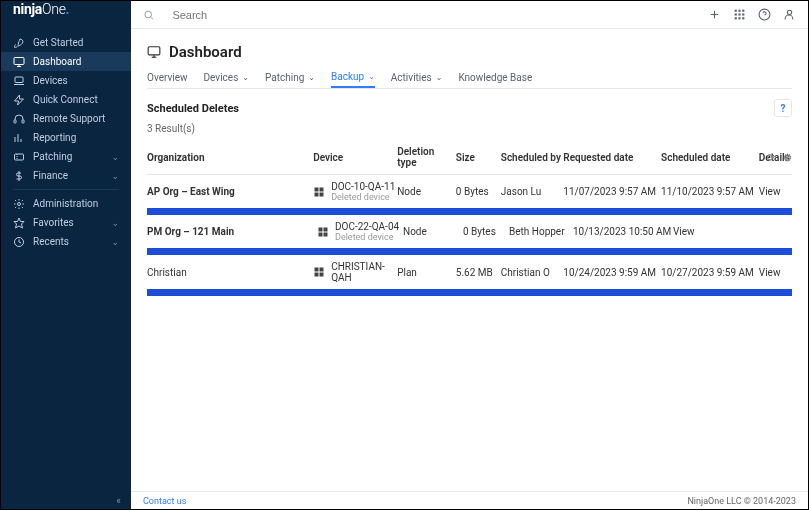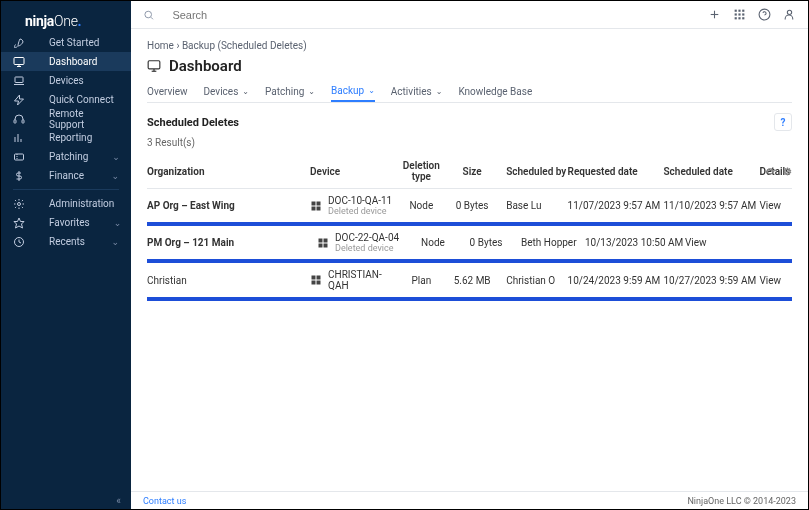--- a/index.html
+++ b/index.html
@@ -1,25 +1,25 @@
 <!DOCTYPE html>
 <html><head>
 <meta charset="utf-8">
 <style>
 * { margin:0; padding:0; box-sizing:border-box; }
 body { font-family:-apple-system,BlinkMacSystemFont,"Segoe UI",Roboto,Arial,sans-serif; font-size:11px; color:#333; background:#fff; width:809px; height:510px; overflow:hidden; border:1px solid #000; position:relative; }
 a { text-decoration:none; }
 
 .sidebar { position:absolute; left:0; top:0; bottom:0; width:130px; background:#0a2540; color:#c2cde0; display:flex; flex-direction:column; }
-.logo { height:28px; display:flex; align-items:flex-end; padding:0 24px; }
+.logo { height:28px; display:flex; align-items:flex-start; padding:0 12px; }
 .logo-text { font-size:14px; font-weight:700; color:#fff; letter-spacing:-0.3px; }
 .logo-text .thin { font-weight:300; }
 .logo-dot { color:#2e7eff; }
 .nav { padding:4px 0; flex:1; overflow:auto; }
-.nav-item { display:flex; align-items:center; height:19px; padding:0 12px; font-size:10px; color:#c2cde0; cursor:pointer; gap:24px; position:relative; }
+.nav-item { display:flex; align-items:center; height:19px; padding:0 12px; font-size:10px; color:#c2cde0; cursor:pointer; gap:8px; position:relative; }
 .nav-item.active { background:#1a3a5c; color:#fff; }
 .nav-item .ico { width:12px; height:12px; flex-shrink:0; display:flex; align-items:center; justify-content:center; }
 .nav-item .chev { margin-left:auto; font-size:9px; color:#7a8ba6; }
 .nav-sep { height:1px; background:#1a3a5c; margin:4px 12px; }
 .collapse { height:18px; display:flex; align-items:center; justify-content:flex-end; padding:0 10px; color:#7a8ba6; font-size:10px; }
 
 .topbar { position:absolute; left:130px; right:0; top:0; height:28px; border-bottom:1px solid #e4e7eb; display:flex; align-items:center; padding:0 12px; gap:8px; }
 .search { flex:1; display:flex; align-items:center; gap:18px; color:#8a94a6; }
 .search input { border:none; outline:none; font-size:11px; width:100%; }
 .tb-icons { display:flex; gap:12px; color:#5a6270; }
@@ -35,27 +35,27 @@
 .tab.active { color:#2e7eff; border-bottom:2px solid #2e7eff; }
 .tab .c { font-size:8px; }
 
 .section-head { display:flex; align-items:center; }
 .section-head h2 { font-size:11px; font-weight:700; color:#222; flex:1; }
 .info-btn { width:18px; height:18px; border:1px solid #e4e7eb; border-radius:3px; display:flex; align-items:center; justify-content:center; color:#2e7eff; font-weight:700; cursor:pointer; font-size:10px; }
 .count { font-size:10px; color:#666; margin:6px 0 6px; }
 
 .table { width:100%; font-size:10px; }
 .thead { display:flex; border-bottom:1px solid #e4e7eb; padding:6px 0; color:#333; font-weight:600; align-items:center; position:relative; }
-.row { display:flex; border-bottom:4px solid #1d4ed8; padding:6px 0; align-items:center; min-height:28px; }
+.row { display:flex; border-bottom:7px solid #1d4ed8; padding:6px 0; align-items:center; min-height:28px; }
 .c-org { width:170px; font-weight:700; }
 .row .c-org.plain { font-weight:400; }
 .c-dev { width:86px; }
-.c-dtype { width:60px;text-align:center; }
-.c-size { width:46px;text-align:center; }
-.c-sched { width:64px;margin-left:12px; }
+.c-dtype { width:60px; }
+.c-size { width:46px; }
+.c-sched { width:64px; }
 .c-rdate { width:100px; }
 .c-sdate { width:100px; }
 .c-det { width:34px; text-align:left; }
 .dev-wrap { display:flex; align-items:center; gap:6px; }
 .dev-os { width:12px; height:12px; display:flex; align-items:center; justify-content:center; color:#444; flex-shrink:0; }
 .dev-name { font-size:10px; line-height:11px; }
 .dev-sub { font-size:9px; color:#999; line-height:10px; }
 .hd-actions { position:absolute; right:0; display:flex; gap:8px; color:#888; font-size:10px; }
 
 .footer { position:absolute; left:130px; right:0; bottom:0; height:18px; border-top:1px solid #e4e7eb; display:flex; align-items:center; padding:0 12px; font-size:9px; color:#444; }
@@ -218,23 +218,20 @@
     <span class="tbi">
         <svg width="13" height="13" viewBox="0 0 24 24" fill="none" stroke="currentColor" stroke-width="2">
           <circle cx="12" cy="8" r="4"></circle>
           <path d="M4 21v-1a7 7 0 0 1 14 0v1"></path>
         </svg>
       </span>
   </div>
 </div>
 
 <div class="main">
-  <div class="breadcrumb">
-    <span>Home</span><span> › </span><span>Backup (Scheduled Deletes)</span>
-  </div>
   <div class="page-head">
     <span class="ico">
         <svg width="14" height="14" viewBox="0 0 24 24" fill="none" stroke="#333" stroke-width="2">
           <rect x="2" y="3" width="20" height="14" rx="2"></rect>
           <line x1="8" y1="21" x2="16" y2="21"></line>
           <line x1="12" y1="17" x2="12" y2="21"></line>
         </svg>
       </span>
     <h1>Dashboard</h1>
   </div>
@@ -298,21 +295,21 @@
                 </svg>
               </span>
               <div>
                 <div class="dev-name">DOC-10-QA-11</div>
                 <div class="dev-sub">Deleted device</div>
               </div>
             </div>
           </div>
           <div class="c-dtype">Node</div>
           <div class="c-size">0 Bytes</div>
-          <div class="c-sched">Base Lu</div>
+          <div class="c-sched">Jason Lu</div>
           <div class="c-rdate">11/07/2023 9:57 AM</div>
           <div class="c-sdate">11/10/2023 9:57 AM</div>
           <div class="c-det">View</div>
         </div>
         <div class="row">
           <div class="c-org ">PM Org – 121 Main</div>
           <div class="c-dev">
             <div class="dev-wrap">
               <span class="dev-os">
                 <svg width="12" height="12" viewBox="0 0 24 24">

